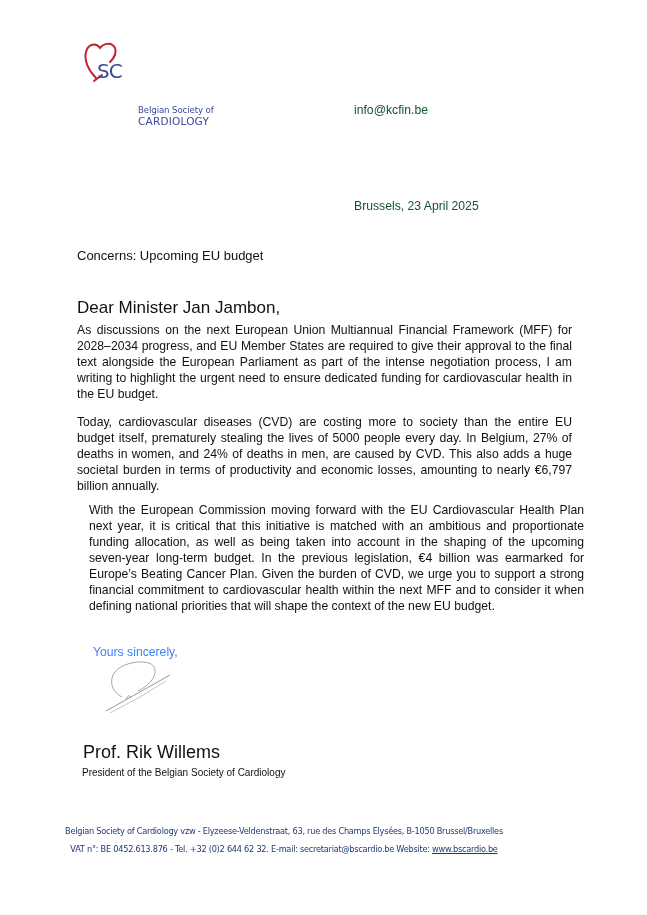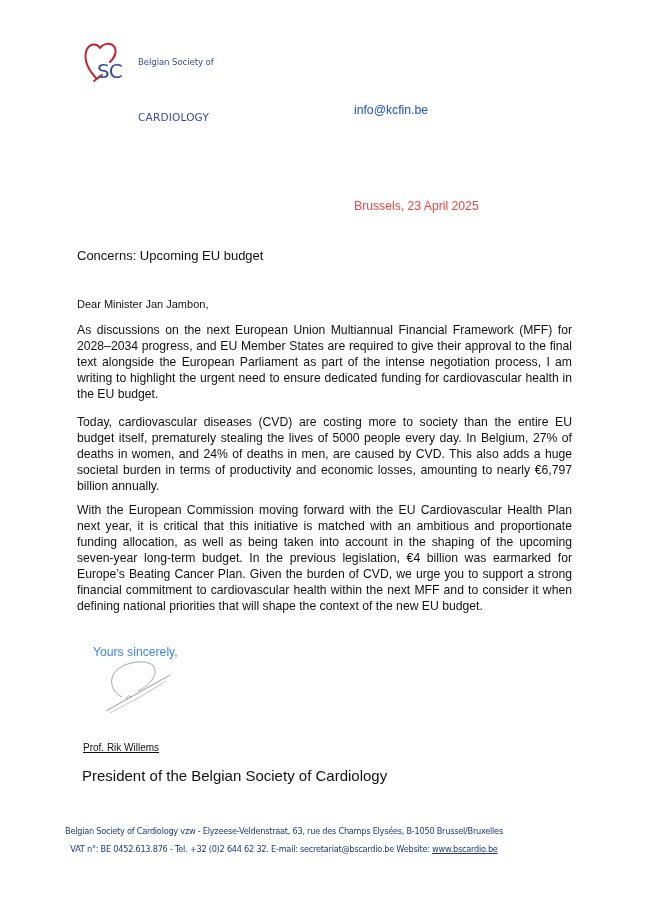--- a/index.html
+++ b/index.html
@@ -2,42 +2,42 @@
 <html><head>
   <meta charset="utf-8">
   <style>
     * { margin: 0; padding: 0; box-sizing: border-box; }
     html, body { width: 647px; height: 915px; background: #ffffff; overflow: hidden; }
     body { position: relative; font-family: "Liberation Sans", sans-serif; color: #1a1a1a; }
 
     .logo { position: absolute; left: 82px; top: 40px; width: 140px; height: 46px; }
     .logo svg { position: absolute; left: 0; top: 0; }
     .logo-text { position: absolute; left: 56px; top: 17px; color: #3b4a9a; font-family: "DejaVu Sans", sans-serif; }
-    .logo-text .l1 { font-size: 8.6px; line-height: 10px; letter-spacing: -0.1px; display: block; }
-    .logo-text .l2 { font-size: 10.5px; line-height: 12px; letter-spacing: 0.2px; display: block; margin-top: 44px; }
+    .logo-text .l1 { font-size: 8.6px; line-height: 10px; letter-spacing: -0.1px; display: block; margin-top: 48px; }
+    .logo-text .l2 { font-size: 10.5px; line-height: 12px; letter-spacing: 0.2px; display: block; }
 
     .address { position: absolute; left: 354px; top: 103px; font-size: 12.2px; line-height: 14.6px; color: #111; }
-    .address .email { color: #1d4ed8; }
+    .address .email { color: #14532d; }
 
-    .date { position: absolute; left: 354px; top: 199px; font-size: 12.2px; color: #ef4444; }
+    .date { position: absolute; left: 354px; top: 199px; font-size: 12.2px; color: #14532d; }
 
     .subject { position: absolute; left: 77px; top: 248px; font-size: 13px; color: #111; }
-    .salutation { position: absolute; left: 77px; top: 298px; font-size: 11px; color: #111; }
+    .salutation { position: absolute; left: 77px; top: 298px; font-size: 17px; color: #111; }
 
     .body-text { position: absolute; left: 77px; width: 495px; font-size: 12.2px; line-height: 16px; color: #111; text-align: justify; }
     .p1 { top: 322px; }
     .p2 { top: 414px; }
-    .p3 { top: 502px; }
+    .p3 { top: 502px; margin-left: 12px; }
 
     .closing { position: absolute; left: 77px; top: 645px; font-size: 12.2px; color: #3b82f6; margin-left: 16px; }
 
     .signature { position: absolute; left: 100px; top: 655px; width: 80px; height: 62px; }
 
-    .signer-name { position: absolute; left: 83px; top: 742px; font-size: 10px; color: #111; text-decoration: underline; }
-    .signer-title { position: absolute; left: 82px; top: 767px; font-size: 15px; color: #111; }
+    .signer-name { position: absolute; left: 83px; top: 742px; font-size: 18px; color: #111; }
+    .signer-title { position: absolute; left: 82px; top: 767px; font-size: 10px; color: #111; }
 
     .footer { position: absolute; left: 0; width: 568px; text-align: center; font-size: 8.2px; color: #1f3a73; font-family: "DejaVu Sans", sans-serif; letter-spacing: -0.25px; }
     .f1 { top: 826px; }
     .f2 { top: 844px; }
     .footer a { color: #1f3a73; text-decoration: underline; }
   </style>
 </head>
 <body>
 
 <div class="logo">

